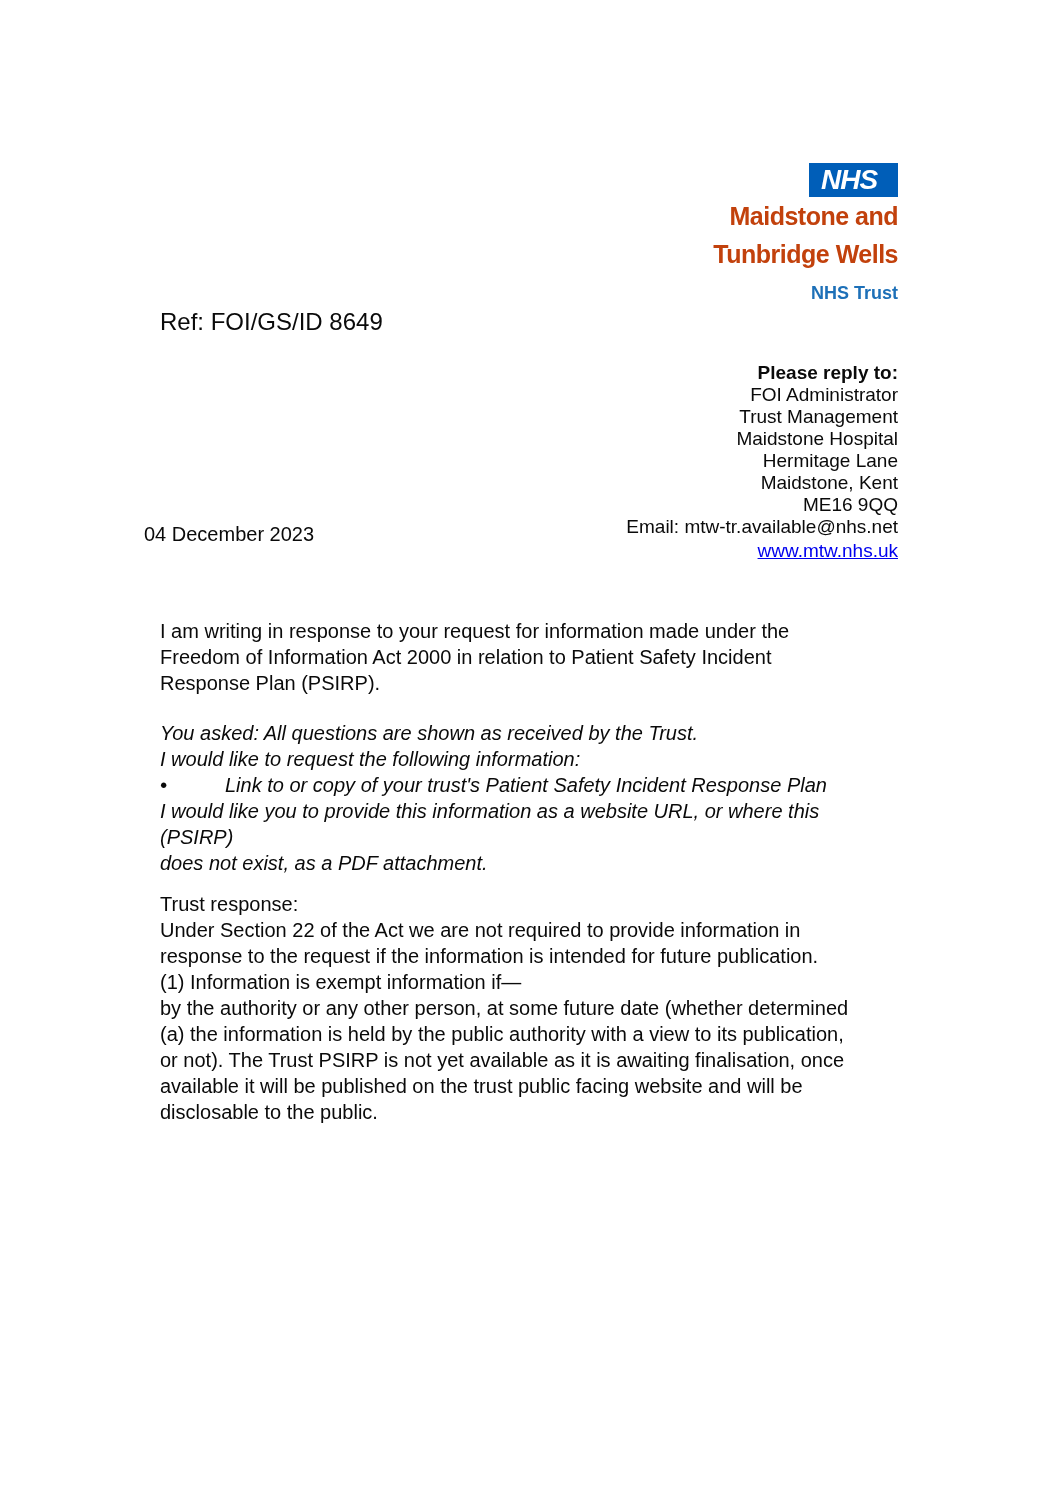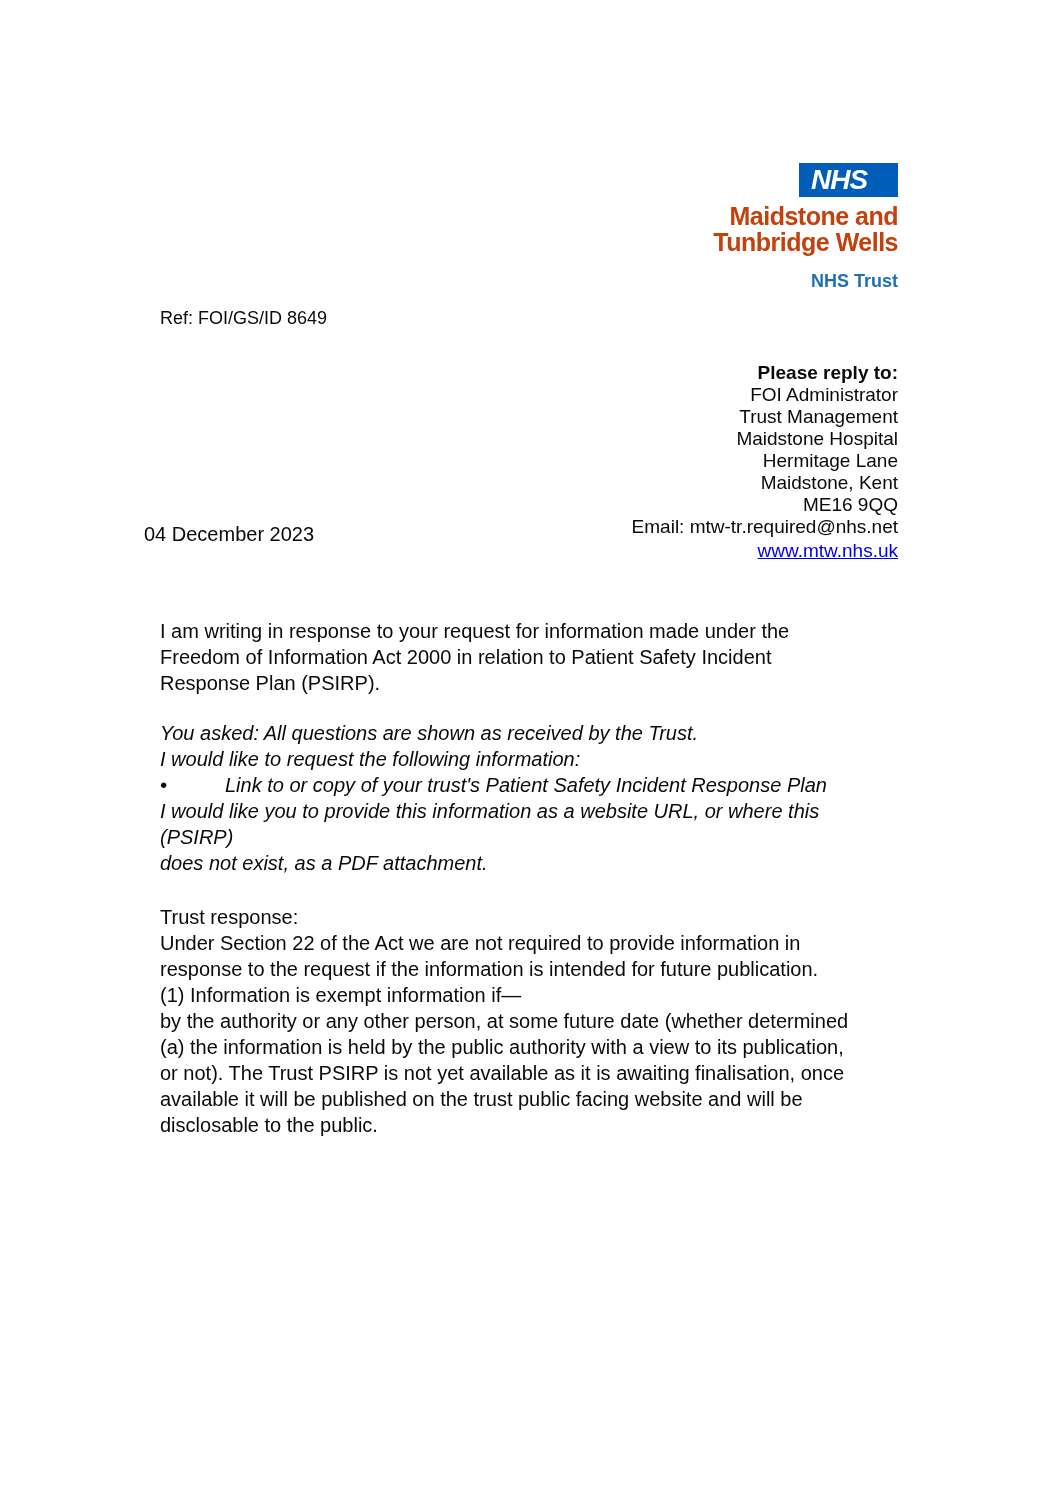--- a/index.html
+++ b/index.html
@@ -30,21 +30,21 @@
     justify-content: center;
     width: 80px;
     height: 34px;
     background: var(--nhs-blue, #005EB8);
     color: #ffffff;
     font-weight: bold;
     font-style: italic;
     font-size: 28px;
     letter-spacing: -1px;
     line-height: 1;
-    padding-right: 19px;
+    padding-right: 9px;
   }
   .org-name {
     font-weight: bold;
     font-size: 25px;
     line-height: 26px;
     color: #c2410c;
     letter-spacing: -0.5px;
     margin-top: 6px;
   }
   .trust-label {
@@ -53,21 +53,21 @@
     line-height: 20px;
     color: var(--trust-blue, #1d70b8);
     margin-top: 16px;
   }
 
   
   .ref-line {
     position: absolute;
     left: 160px;
     top: 308px;
-    font-size: 18px;
+    font-size: 24px;
   }
 
   
   .reply-block {
     position: absolute;
     right: 160px;
     top: 334px;
     text-align: right;
     font-size: 19px;
     line-height: 22px;
@@ -102,50 +102,50 @@
   
   .body-block {
     position: absolute;
     left: 160px;
     top: 618px;
     width: 760px;
     font-size: 20px;
     line-height: 26px;
   }
   .para-gap-lg { margin-top: 24px; }
-  .para-gap-md { margin-top: 28px; }
+  .para-gap-md { margin-top: 15px; }
   .italic-block { font-style: italic; }
   .bullet-line .bullet-char {
     display: inline-block;
     width: 65px;
   }
 </style>
 </head>
 <body>
 
 <div class="page">
 
   <div class="logo-block">
     <div class="nhs-box">NHS</div>
     <div class="org-name">Maidstone and</div>
-    <div class="org-name" style="margin-top:0;">Tunbridge Wells</div>
+    <div class="org-name" style="margin-top:12px;">Tunbridge Wells</div>
     <div class="trust-label">NHS Trust</div>
   </div>
 
   <div class="ref-line">Ref: FOI/GS/ID 8649</div>
 
   <div class="reply-block">
     <div class="reply-heading">Please reply to:</div>
     <div>FOI Administrator</div>
     <div>Trust Management</div>
     <div>Maidstone Hospital</div>
     <div>Hermitage Lane</div>
     <div>Maidstone, Kent</div>
     <div>ME16 9QQ</div>
-    <div>Email: mtw-tr.required@nhs.net</div>
+    <div>Email: mtw-tr.available@nhs.net</div>
     <div><a class="website-link">www.mtw.nhs.uk</a></div>
   </div>
 
   <div class="date-line">04 December 2023</div>
 
 
   <div class="body-block">
 
     <div>
       <div>I am writing in response to your request for information made under the</div>

